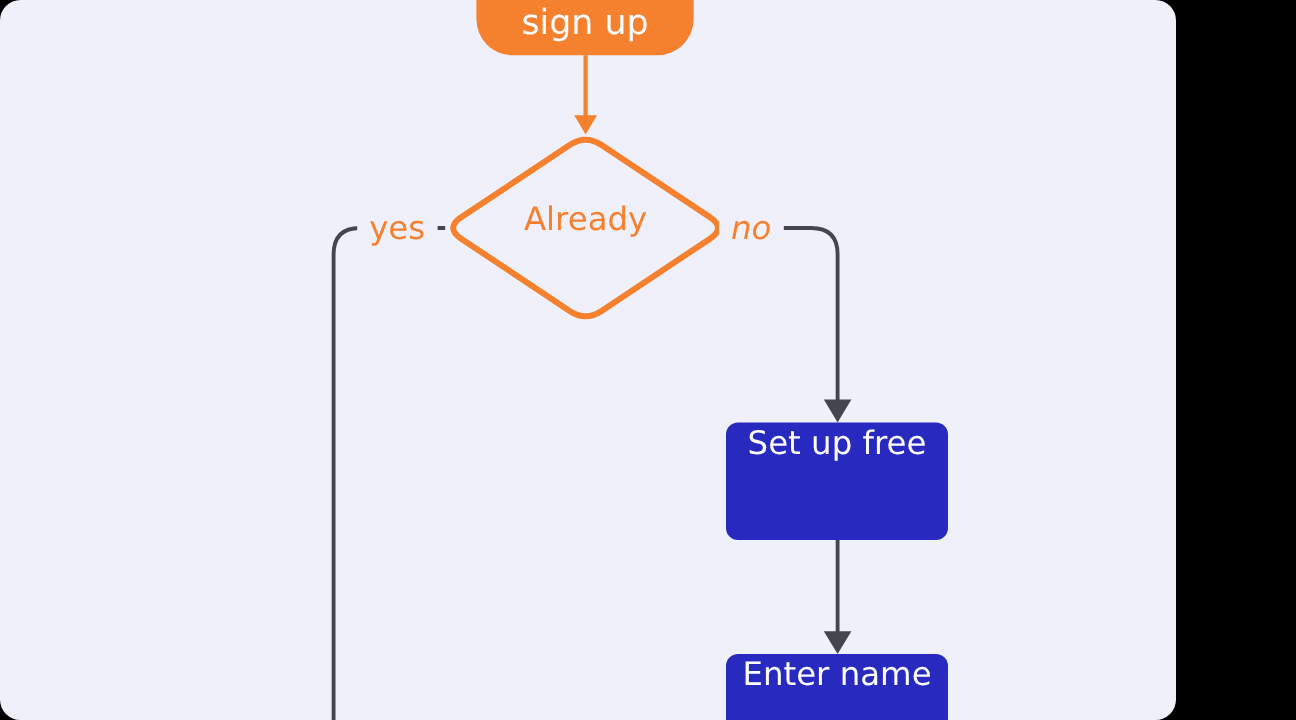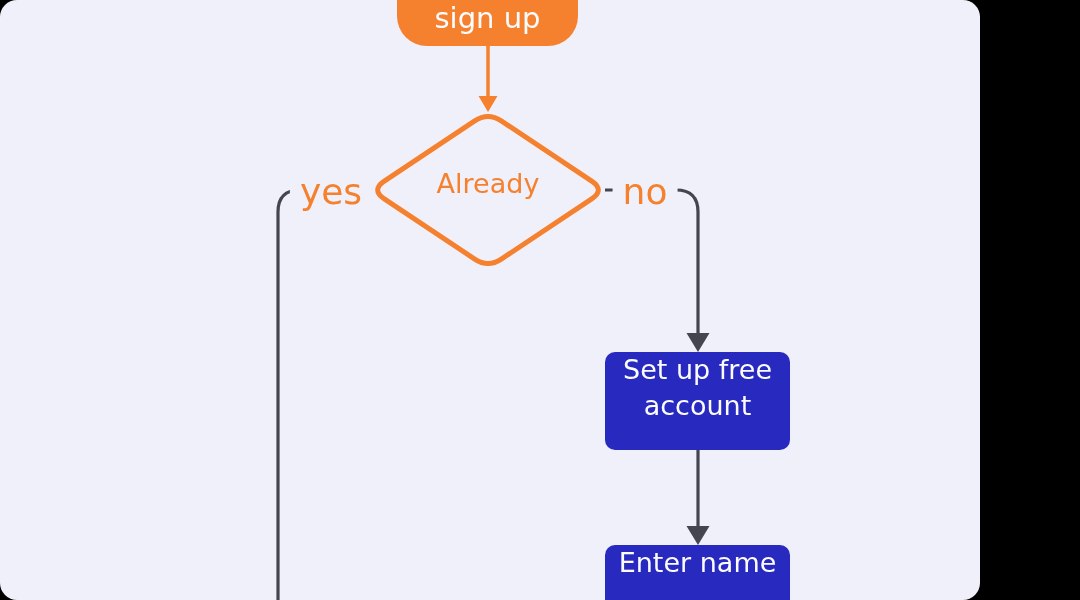--- a/index.html
+++ b/index.html
@@ -71,25 +71,25 @@
     line-height: 34px;
     text-align: center;
     white-space: nowrap;
   }
   .edge-label {
     position: absolute;
     transform: translate(-50%, -50%);
     background: var(--bg, #f0f0fa);
     padding: 2px 10px;
     color: var(--orange, #f5802e);
-    font-size: 36px;
+    font-size: 27px;
     white-space: nowrap;
   }
   #label-yes { left: 331px; top: 191px; }
-  #label-no  { left: 645px; top: 191px; }
+  #label-no  { left: 626px; top: 191px; font-style: italic; }
 </style>
 </head>
 <body>
 
 <div class="canvas">
 
   <svg class="wires" width="1080" height="600" viewBox="0 0 1080 600">
 
     <path d="M488 46 V99" fill="none" style="stroke:var(--orange,#f5802e)" stroke-width="3.5"></path>
     <polygon points="478.5,96 497.5,96 488,112" style="fill:var(--orange,#f5802e)"></polygon>
@@ -108,21 +108,20 @@
   <div class="node node-terminator" id="node-signup">
     <span>sign up</span>
   </div>
 
   <div class="decision-label">
     <span>Already</span>
   </div>
 
   <div class="node node-process" id="node-setup">
     <span>Set up free</span>
-    <span>account</span>
   </div>
 
   <div class="node node-process" id="node-enter">
     <span>Enter name</span>
   </div>
 
   <div class="edge-label" id="label-yes">yes</div>
   <div class="edge-label" id="label-no">no</div>
 
 </div>

